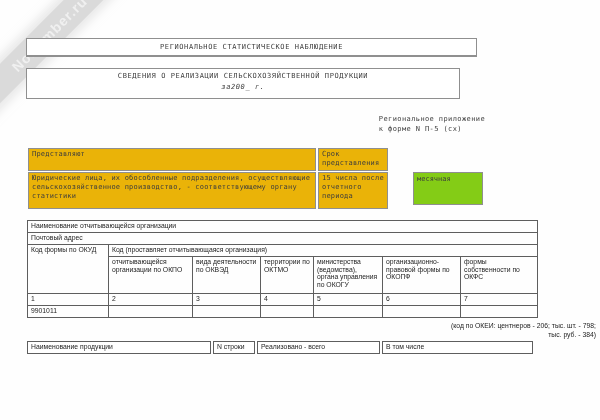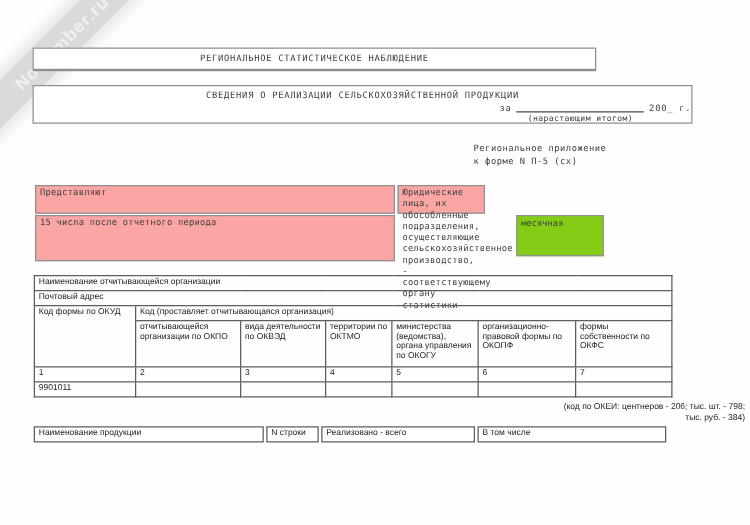--- a/index.html
+++ b/index.html
@@ -25,44 +25,44 @@
     border:1px solid #8f8f8f; background:#fff;margin-top:19px;
   }
   .box-header .row {
     height:16px; display:flex; align-items:center; justify-content:center;
     font-size:7px; letter-spacing:.6px; white-space:nowrap;
   }
   .box-header .row.first { border-bottom:1px solid #8f8f8f; }
 
   
   .box-title {
-    position:absolute; left:26px; top:68px; width:528px; height:31px;
+    position:absolute; left:26px; top:68px; width:434px; height:31px;
     border:1px solid #8f8f8f; box-sizing:border-box; padding-top:3px;
     font-size:7px; letter-spacing:.6px; text-align:center; background:#fff;
   }
-  .title-line2 { display:flex; justify-content:flex-end; align-items:flex-start; margin-top:2px; }
+  .title-line2 { display:flex; justify-content:center; align-items:flex-start; margin-top:2px;font-style:italic; }
   .title-line2 .pre { padding-top:1px; }
   .blank-col { display:inline-flex; flex-direction:column; align-items:center; margin:0 4px; }
   .blank-line { display:block; width:102px; height:7px; border-bottom:1px solid #4a4a4a; }
   .blank-caption { font-size:6.5px; margin-top:1px; letter-spacing:.3px; }
   .title-line2 .suf { padding-top:1px; }
 
   
   .form-ref {
     position:absolute; right:115px; top:114px; text-align:left;
     font-size:7px; line-height:10px; letter-spacing:.4px;
   }
 
   
   .submit-table {
     position:absolute; left:28px; top:148px;
     display:grid; grid-template-columns:288px 70px; grid-template-rows:23px 37px;
     gap:1px 2px; font-size:7px; line-height:9px; letter-spacing:.2px;
   }
-  .submit-table .cell { border:1px solid #8f8f8f; padding:1px 3px; background:#fca5a5; }
+  .submit-table .cell { border:1px solid #8f8f8f; padding:1px 3px; background:#eab308; }
 
   .periodicity-box {
     position:absolute; left:413px; top:172px; width:70px; height:33px;
     box-sizing:border-box; border:1px solid #8f8f8f;
     font-size:7px; padding:2px 3px; background:#84cc16;
   }
 
   
   .org-table {
     position:absolute; left:27px; top:220px;
@@ -98,35 +98,32 @@
 </div>
 
 <div class="box-header mono">
   <div class="row first">РЕГИОНАЛЬНОЕ СТАТИСТИЧЕСКОЕ НАБЛЮДЕНИЕ</div>
 </div>
 
 <div class="box-title mono">
   <div>СВЕДЕНИЯ О РЕАЛИЗАЦИИ СЕЛЬСКОХОЗЯЙСТВЕННОЙ ПРОДУКЦИИ</div>
   <div class="title-line2">
     <span class="pre">за</span>
-    <span class="blank-col">
-      <span class="blank-line"></span>
-      <span class="blank-caption">(нарастающим итогом)</span>
-    </span>
     <span class="suf">200_ г.</span>
   </div>
 </div>
 
 <div class="form-ref mono">
   <div>Региональное приложение</div>
   <div>к форме N П-5 (сх)</div>
 </div>
 
 <div class="submit-table mono">
   <div class="cell">Представляют</div>
+  <div class="cell">Срок представления</div>
   <div class="cell">Юридические лица, их обособленные подразделения, осуществляющие сельскохозяйственное производство, - соответствующему органу статистики</div>
   <div class="cell">15 числа после отчетного периода</div>
 </div>
 
 <div class="periodicity-box mono">
   <span>месячная</span>
 </div>
 
 <table class="org-table">
   <colgroup>

